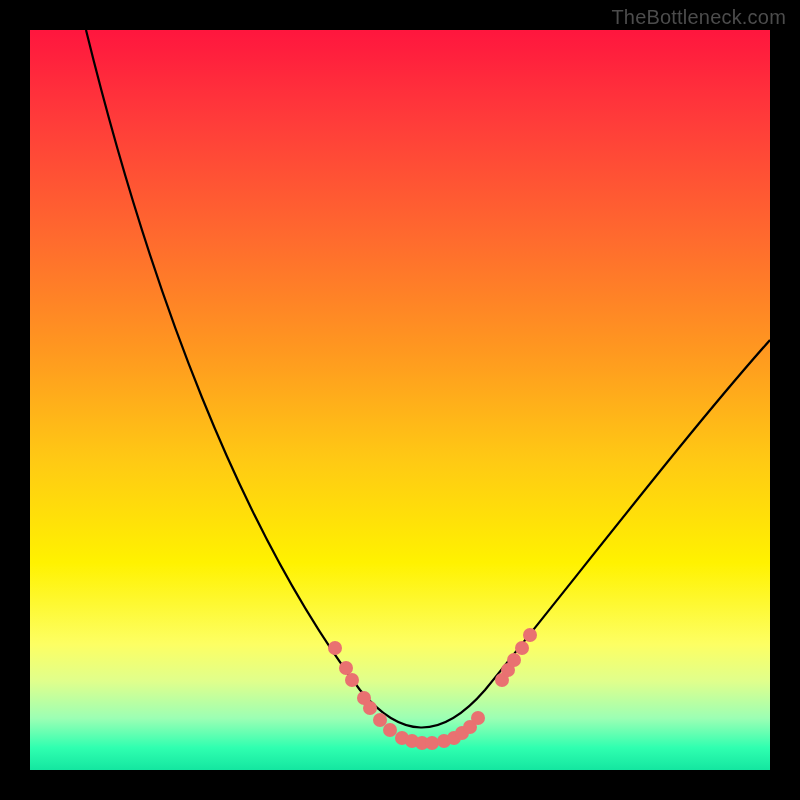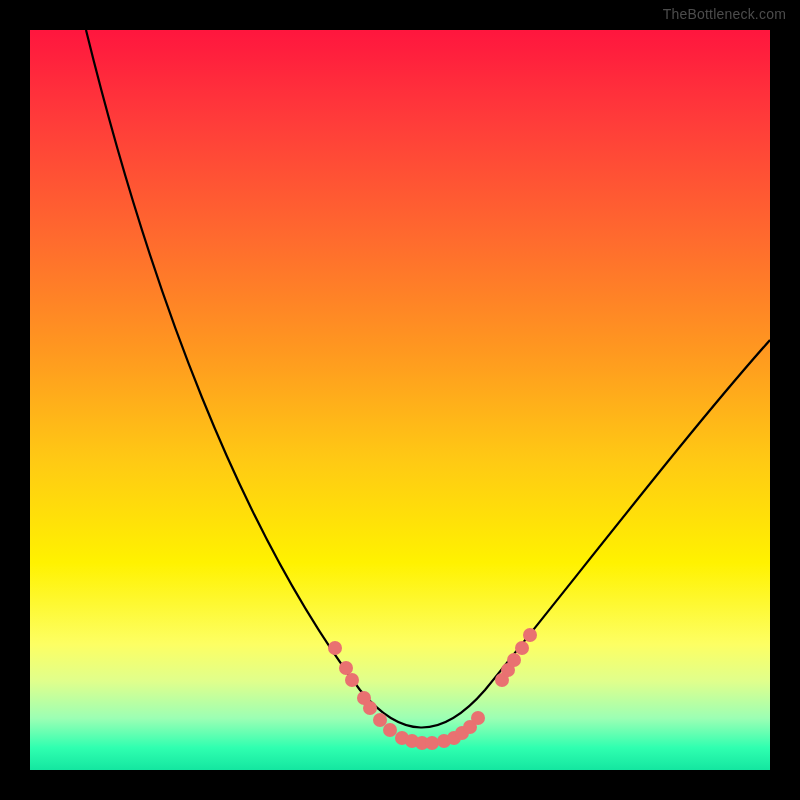--- a/index.html
+++ b/index.html
@@ -34,21 +34,21 @@
       #9cffb4 93%,
       #2fffb0 97%,
       #14e6a0 100%
     );
   }
   .watermark {
     position: absolute;
     top: 6px;
     right: 14px;
     color: #4c4c4c;
-    font-size: 14px;
+    font-size: 20px;
     font-weight: 500;
     letter-spacing: 0.2px;
     z-index: 5;
   }
   svg.curve {
     position: absolute;
     left: 0; top: 0;
     width: 740px;
     height: 740px;
     z-index: 3;

